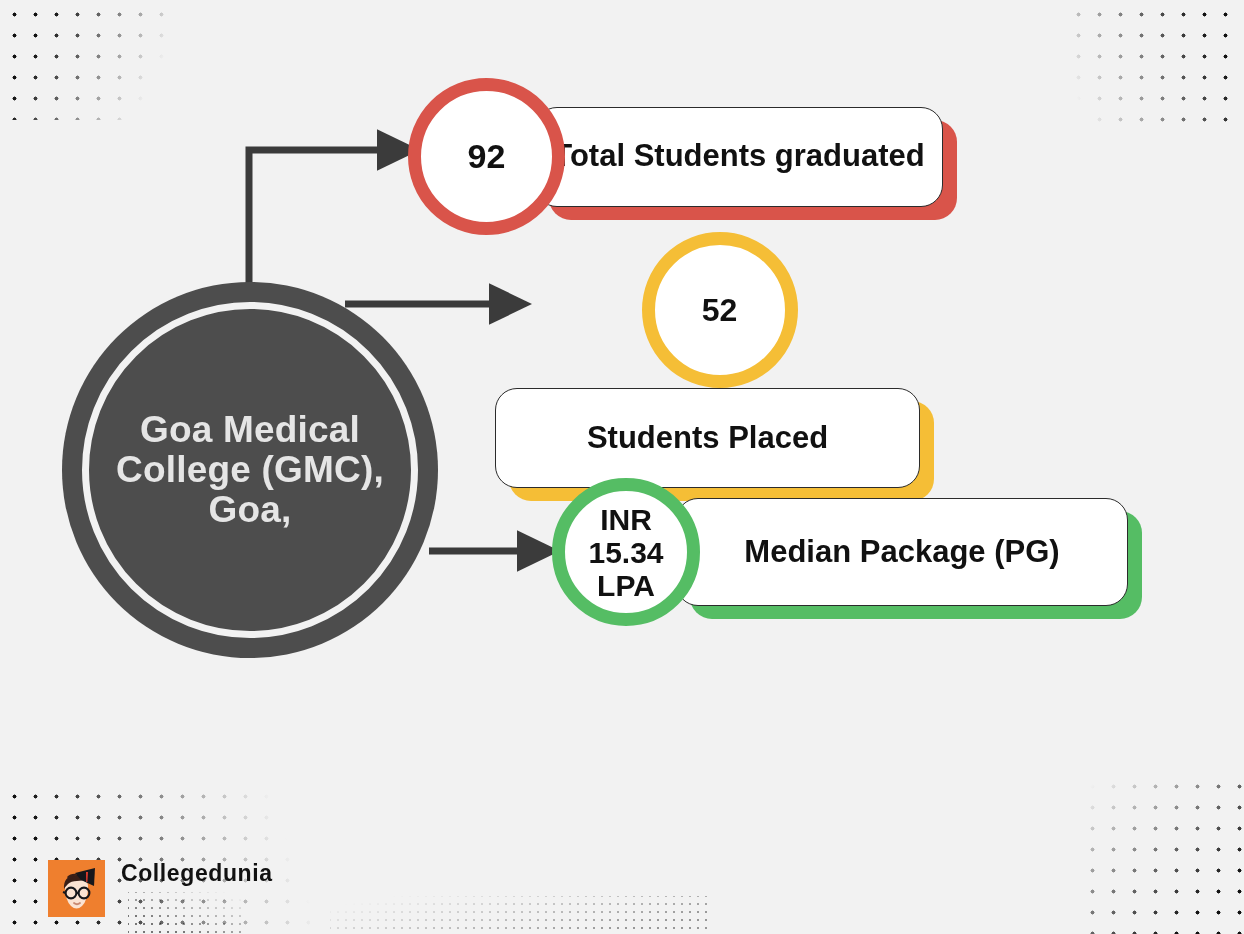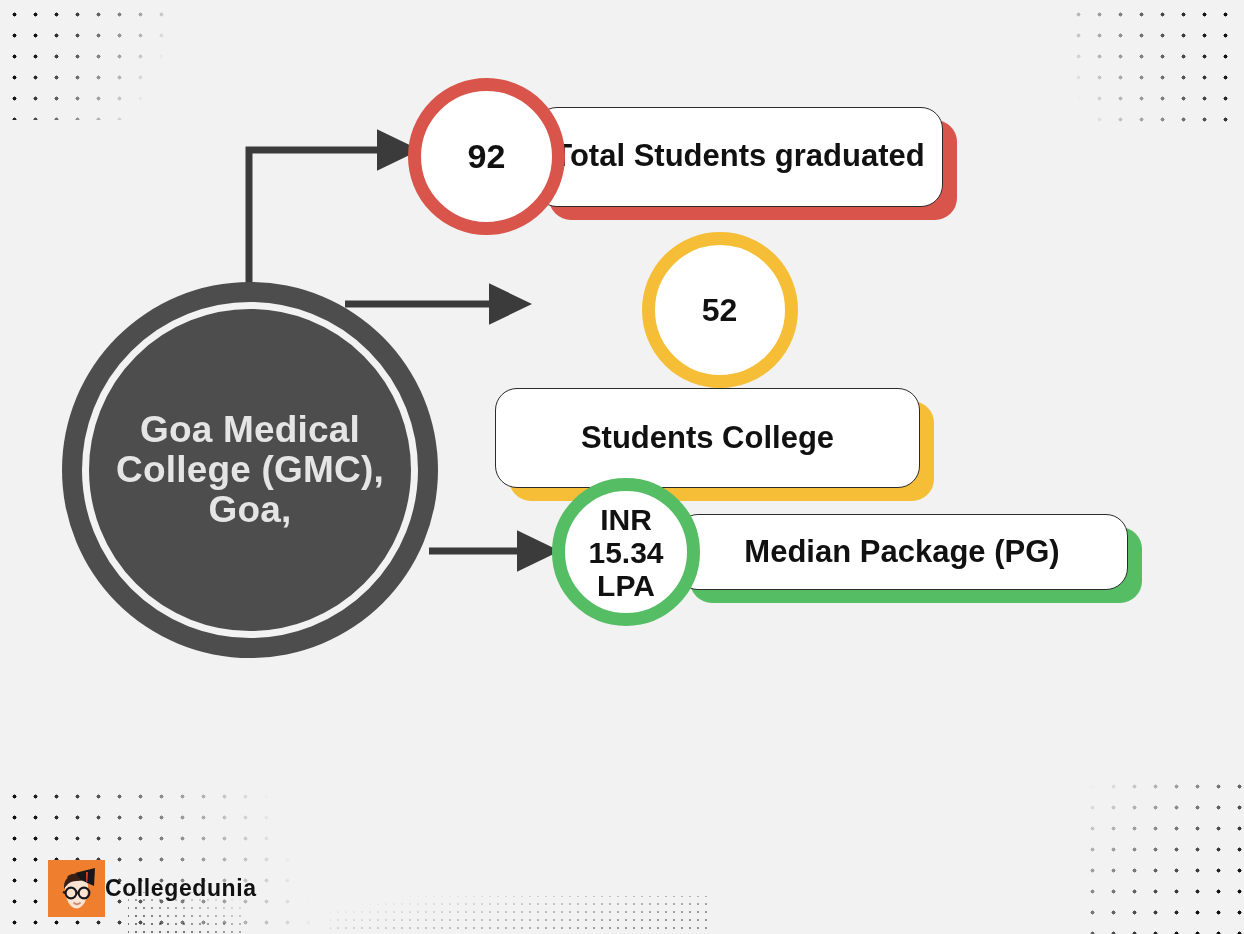--- a/index.html
+++ b/index.html
@@ -165,28 +165,28 @@
     display: flex;
     align-items: center;
     justify-content: center;
     color: #111111;
     font-weight: bold;
     text-align: center;
     line-height: 1.12;
   }
   #row-0 .card { width: 408px; height: 100px; font-size: 31px; }
   #row-1 .card { width: 425px; height: 100px; font-size: 31px; }
-  #row-2 .card { width: 452px; height: 76px; font-size: 31px; }
+  #row-2 .card { width: 452px; height: 108px; font-size: 31px; }
 
   
   #logo {
     position: absolute;
     left: 48px; top: 860px;
     display: flex;
-    align-items: center;
+    gap: 16px;
   }
   #logo-mark {
     width: 57px; height: 57px;
     background: #ef7f2e;
     flex: none;
     display: block;
   }
   #logo-text {
     font-size: 23px;
     font-weight: bold;
@@ -227,21 +227,21 @@
   <div class="card-wrap">
     <div class="card-shadow" style="background: rgb(217, 84, 74);"></div>
     <div class="card">Total Students graduated</div>
   </div>
 </div>
 
 <div class="row" id="row-1">
   <div class="bubble" style="border-color: rgb(245, 190, 54);">52</div>
   <div class="card-wrap">
     <div class="card-shadow" style="background: rgb(245, 190, 54);"></div>
-    <div class="card">Students College</div>
+    <div class="card">Students Placed</div>
   </div>
 </div>
 
 <div class="row" id="row-2">
   <div class="bubble" style="border-color: rgb(85, 189, 100);">INR 15.34 LPA</div>
   <div class="card-wrap">
     <div class="card-shadow" style="background: rgb(85, 189, 100);"></div>
     <div class="card">Median Package (PG)</div>
   </div>
 </div>

